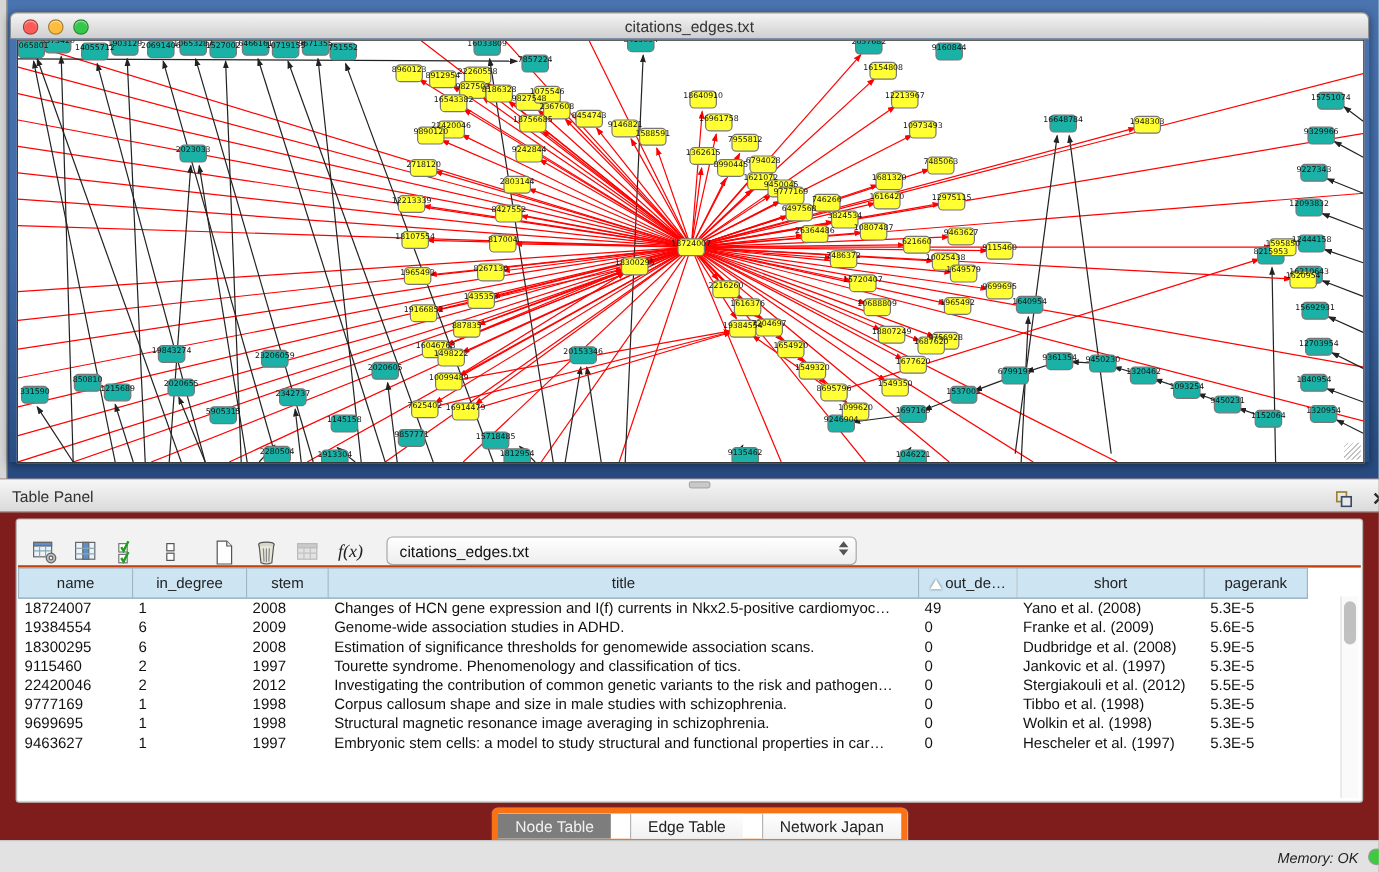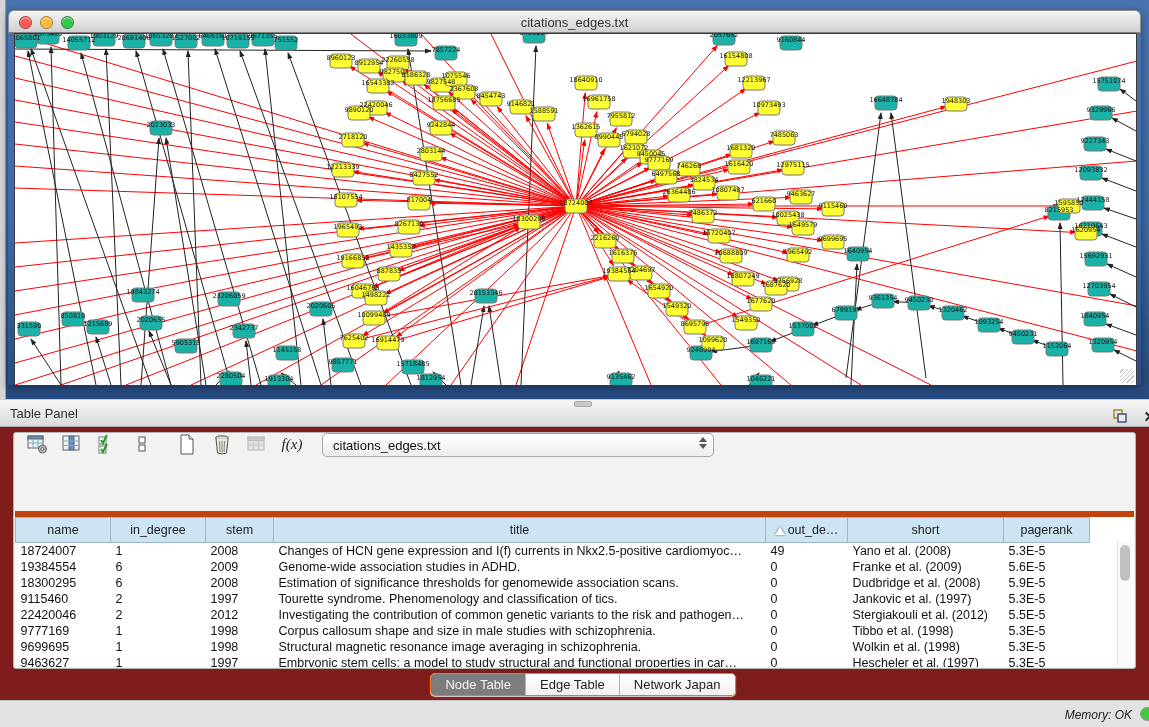--- a/index.html
+++ b/index.html
@@ -29,45 +29,45 @@
   
   .table-panel{position:absolute;left:0;top:399px;width:1149px;height:328px;background:#7f1d1d;padding-left:17px;}
   .tp-header{position:absolute;left:0;top:0;width:100%;height:28px;box-sizing:border-box;
     background:linear-gradient(180deg,#f6f6f6,#dadada);border-bottom:1px solid #b0b0b0;border-top:1px solid #cdcdcd;}
   .tp-title{position:absolute;left:10px;top:6px;font-size:13px;color:#333;}
   .tp-header-icons{position:absolute;right:10px;top:5px;display:flex;gap:12px;align-items:center;}
   .grip{position:absolute;left:50%;top:1px;width:16px;height:4px;transform:translateX(-50%);
     border-radius:2px;background:#c9c9c9;border:1px solid #a9a9a9;}
   .inset{position:absolute;left:13px;top:33px;width:1123px;height:237px;box-sizing:border-box;
     background:#f2f2f2;border:1px solid #b5b5b5;border-radius:3px;}
-  .toolbar{position:absolute;left:0;top:0;width:100%;height:38px;display:flex;align-items:flex-start;gap:13px;padding-left:12px;box-sizing:border-box;}
+  .toolbar{position:absolute;left:0;top:0;width:100%;height:38px;display:flex;align-items:flex-end;gap:13px;padding-left:12px;box-sizing:border-box;}
   .tool{width:22px;height:22px;display:flex;align-items:center;justify-content:center;}
   .fx{font-family:"Liberation Serif",serif;font-style:italic;font-size:15px;color:#222;}
   .dropdown{margin-left:6px;width:392px;height:24px;box-sizing:border-box;border:1px solid #a8a8a8;border-radius:5px;
     background:linear-gradient(180deg,#ffffff,#ededed);display:flex;align-items:center;position:relative;}
   .dropdown span.val{padding-left:10px;font-size:13px;color:#111;}
   .stepper{position:absolute;right:6px;top:3px;display:flex;flex-direction:column;gap:2px;}
   .stepper i{width:0;height:0;border-left:4px solid transparent;border-right:4px solid transparent;display:block;}
   .stepper .up{border-bottom:5px solid #555;}
   .stepper .dn{border-top:5px solid #555;}
-  .table-region{position:absolute;left:1px;top:38px;right:1px;bottom:1px;background:#ffffff;border-top:6px solid #c2410c;overflow:hidden;margin-top:40px;}
+  .table-region{position:absolute;left:1px;top:38px;right:1px;bottom:1px;background:#ffffff;border-top:2px solid #c2410c;overflow:hidden;}
   table.data{border-collapse:collapse;table-layout:fixed;font-size:12.5px;color:#111;}
   table.data th{height:22px;background:#cde4f3;border:1px solid #9fb6c6;border-left:none;
     font-weight:normal;font-size:12.5px;color:#222;text-align:center;overflow:hidden;white-space:nowrap;}
   table.data th:first-child{border-left:1px solid #9fb6c6;}
   table.data td{height:16px;padding:0 5px;white-space:nowrap;overflow:hidden;text-overflow:clip;}
   .sort-tri{display:inline-block;width:0;height:0;border-left:5px solid transparent;border-right:5px solid transparent;
     border-bottom:8px solid #ffffff;margin-right:3px;vertical-align:-1px;
     filter:drop-shadow(0 0 1px #456);}
   .vscroll{position:absolute;right:2px;top:24px;width:14px;bottom:2px;background:#fafafa;border-left:1px solid #e0e0e0;}
   .vthumb{position:absolute;left:2px;top:4px;width:10px;height:36px;border-radius:5px;background:#c0c0c0;}
   
   .tabs{position:absolute;left:0;right:0;top:274px;display:flex;justify-content:center;}
-  .seg{display:flex;border:1px solid #f97316;border-radius:5px;overflow:hidden;background:#fff;
-    box-shadow:0 1px 1px rgba(255,255,255,.8);}
+  .seg{display:flex;border:5px solid #f97316;border-radius:5px;overflow:hidden;background:#fff;
+    box-shadow:0 1px 1px rgba(255,255,255,.8);gap:16px;}
   .seg .tab{padding:3px 14px;font-size:13px;color:#222;background:linear-gradient(180deg,#ffffff,#f0f0f0);
     border-left:1px solid #b5b5b5;}
   .seg .tab:first-child{border-left:none;}
   .seg .tab.active{background:#7d7d7d;color:#f2f2f2;}
   
   .statusbar{position:absolute;left:0;top:301px;width:100%;height:27px;box-sizing:border-box;
     border-top:1px solid #c6c6c6;background:#e2e2e2;}
   .mem{position:absolute;right:34px;top:7px;font-size:12px;color:#222;font-style:italic;}
   .mem-dot{position:absolute;right:12px;top:6px;width:14px;height:14px;border-radius:50%;
     border:1px solid #9a9a9a;box-sizing:border-box;}

